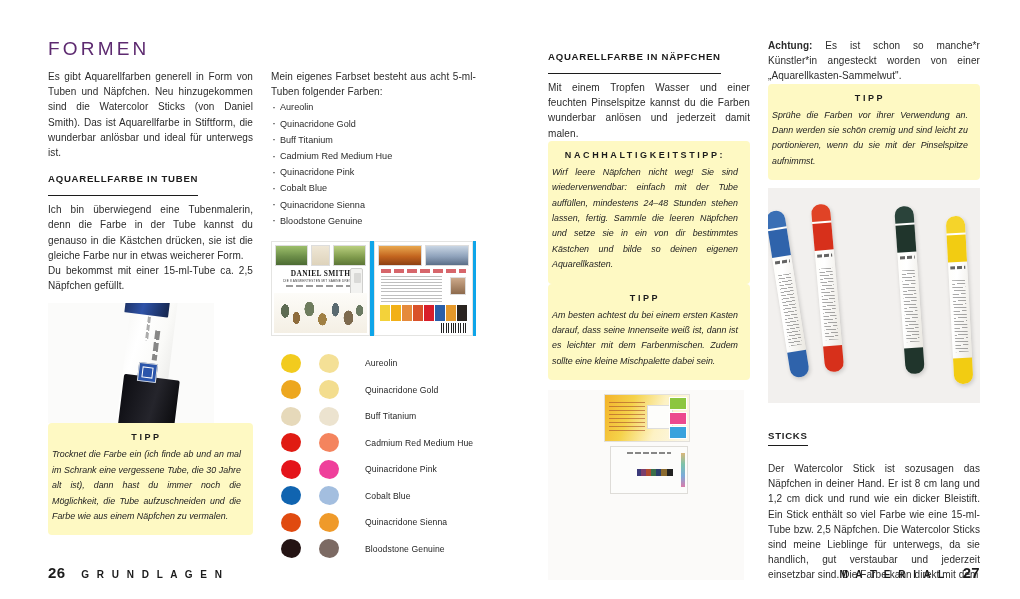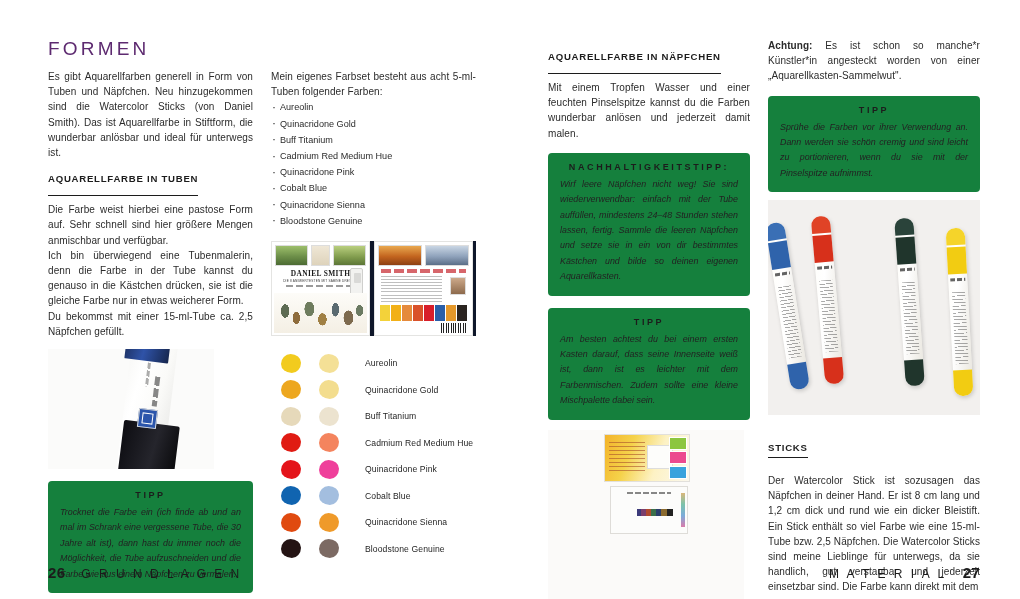--- a/index.html
+++ b/index.html
@@ -78,24 +78,24 @@
   ul.color-list li::before {
     content: "\00b7";
     position: absolute;
     left: 1px;
     top: -0.5px;
     font-size: 12px;
   }
 
   
   .tipbox {
-    background: #15803d;
+    background: #fef9c3;
     border-radius: 4px;
-    padding: 9px 12px 11px 12px;
-    margin-top: 12px;
+    padding: 9px 12px 11px 4px;
+    margin-top: 0;
   }
   .tipbox .tip-title {
     text-align: center;
     font-size: 9px;
     font-weight: bold;
     letter-spacing: 2.6px;
     color: #1c1c1c;
     margin-bottom: 5px;
   }
   .tipbox .tip-body {
@@ -153,21 +153,21 @@
   }
   .tube-txt2 {
     position: absolute; left: 93px; top: 40px;
     width: 30px; height: 5px;
     transform: rotate(97deg);
     background: repeating-linear-gradient(90deg,#3a3a3a 0 9px,transparent 9px 12px);
     opacity:.6;
   }
 
   
-  .photo-ds { width: 205px; height: 95px; margin-top: 12px; background: #0f172a; display:flex; gap:4px; }
+  .photo-ds { width: 205px; height: 95px; margin-top: 12px; background: #0ea5e9; display:flex; gap:4px; }
   .ds-pack { position: relative; background:#ffffff; border:0.6px solid #e4e4e2; }
   .ds-front { width: 99px; height: 95px; }
   .ds-back  { width: 99px; height: 95px; }
   .ds-mini-top { position:absolute; top:3px; left:3px; right:3px; height:21px; display:flex; gap:3px; }
   .ds-mini { flex:1; border:0.5px solid #ddd; }
   .ds-mini.a { background: linear-gradient(180deg,#9dbf6b,#6d8f49 55%,#4c6b33); }
   .ds-mini.b { background: linear-gradient(180deg,#efe7d6,#ded3bb); flex: .55; }
   .ds-mini.c { background: linear-gradient(180deg,#b9cf7e,#7f9a4c 60%,#5c7637); }
   .ds-mini.d { background: linear-gradient(180deg,#e9a84f,#c3651f 55%,#8d3f12); }
   .ds-mini.e { background: linear-gradient(180deg,#c9d6e4,#8fa2bb 55%,#5b6e87); }
@@ -297,40 +297,39 @@
     background: linear-gradient(180deg,#c94, #4a8, #48c, #c48); opacity:.7; }
 
   
   .footer {
     position:absolute; bottom: 18px;
     display:flex; align-items: baseline; gap: 16px;
   }
   .footer-left  { left: 48px; }
   .footer-right { right: 40px; }
   .pagenum { font-size: 15px; font-weight: bold; color:#1b1b1b; letter-spacing:.3px; }
-  .runhead { font-size: 12px; letter-spacing: 2.5px; color:#1b1b1b; font-weight:400; }
+  .runhead { font-size: 10px; letter-spacing: 2.5px; color:#1b1b1b; font-weight:700; }
 </style>
 </head>
 <body>
 
 <div class="spread">
 
   <div class="page page-left">
 
     <div class="chapter-title">FORMEN</div>
 
     <div class="cols">
 
       <div class="col">
 
         <p class="body">Es gibt Aquarellfarben generell in Form von Tuben und Näpfchen. Neu hinzugekommen sind die Watercolor Sticks (von Daniel Smith). Das ist Aquarellfarbe in Stiftform, die wunderbar anlösbar und ideal für unterwegs ist.</p>
 
         <div class="sub-head">AQUARELLFARBE IN TUBEN</div>
 
-        <p class="body">Die Farbe weist hierbei eine pastose Form auf. Sehr schnell sind hier größere Mengen anmischbar und verfügbar.</p>
         <p class="body">Ich bin überwiegend eine Tubenmalerin, denn die Farbe in der Tube kannst du genauso in die Kästchen drücken, sie ist die gleiche Farbe nur in etwas weicherer Form.</p>
         <p class="body">Du bekommst mit einer 15-ml-Tube ca. 2,5 Näpfchen gefüllt.</p>
 
         
         <div class="photo photo-tube">
           <div class="tube-body"></div>
           <div class="tube-paint"></div>
           <div class="tube-cap"></div>
           <div class="tube-txt"></div>
           <div class="tube-txt2"></div>

